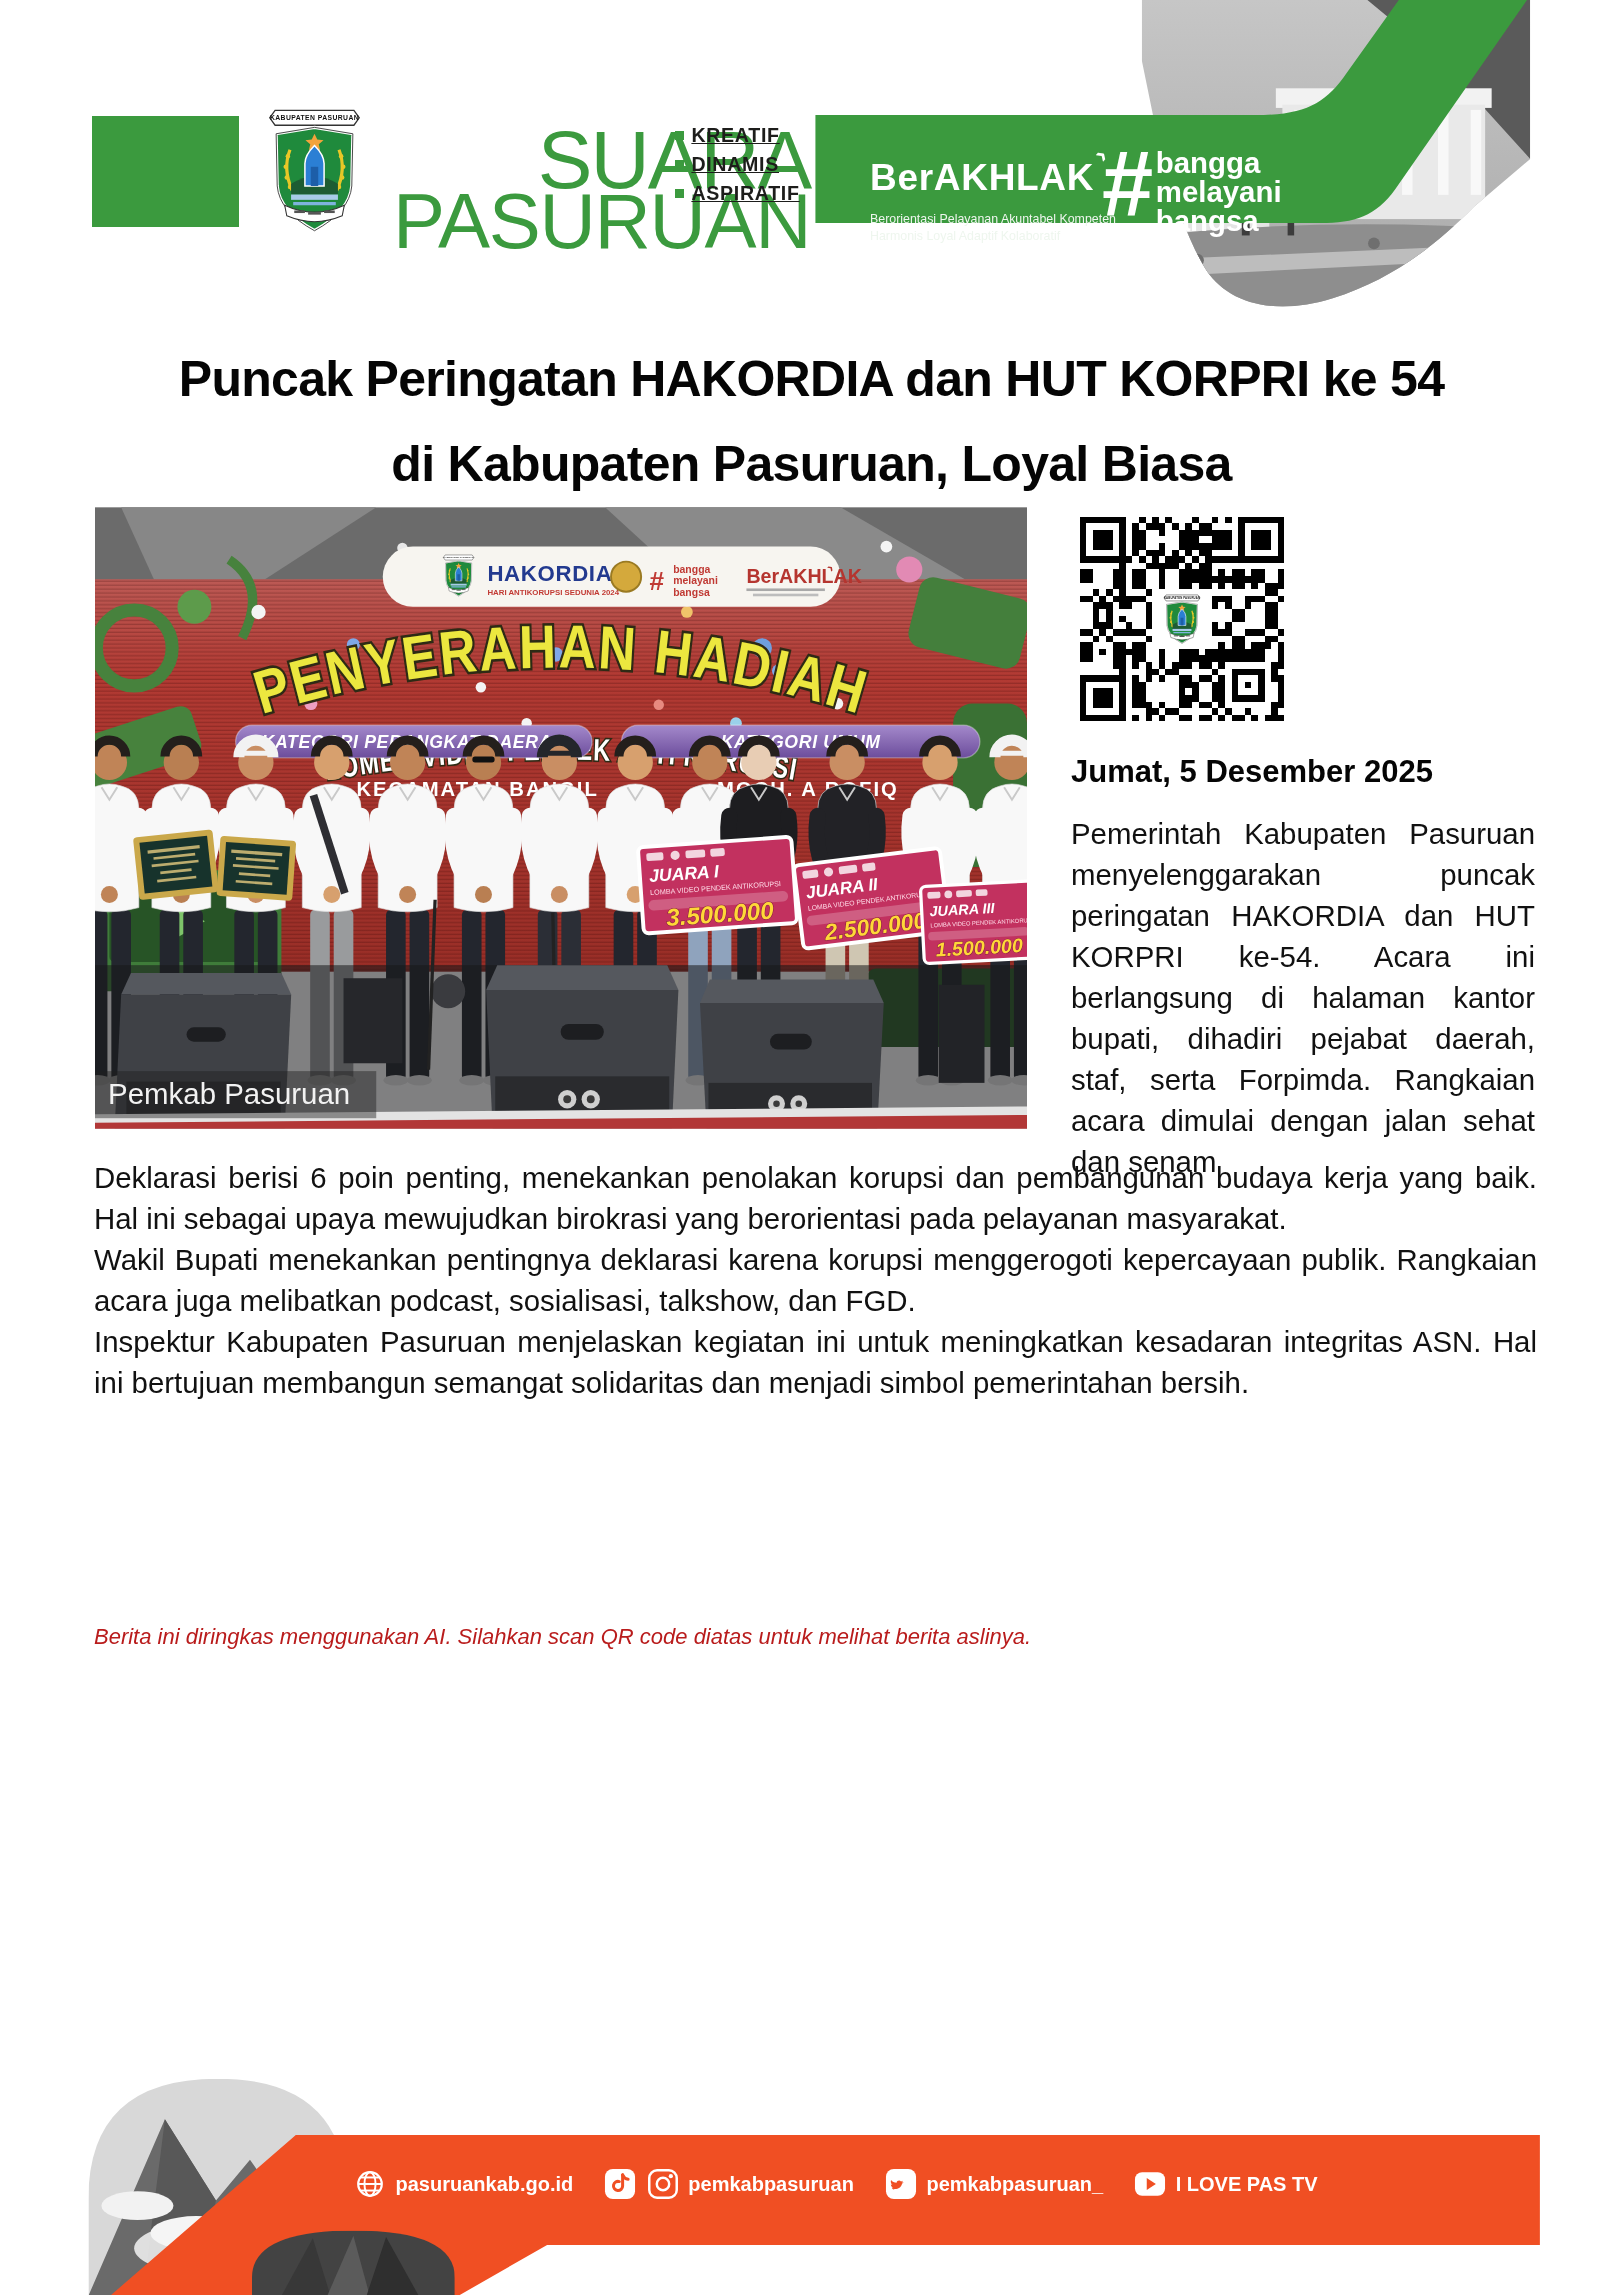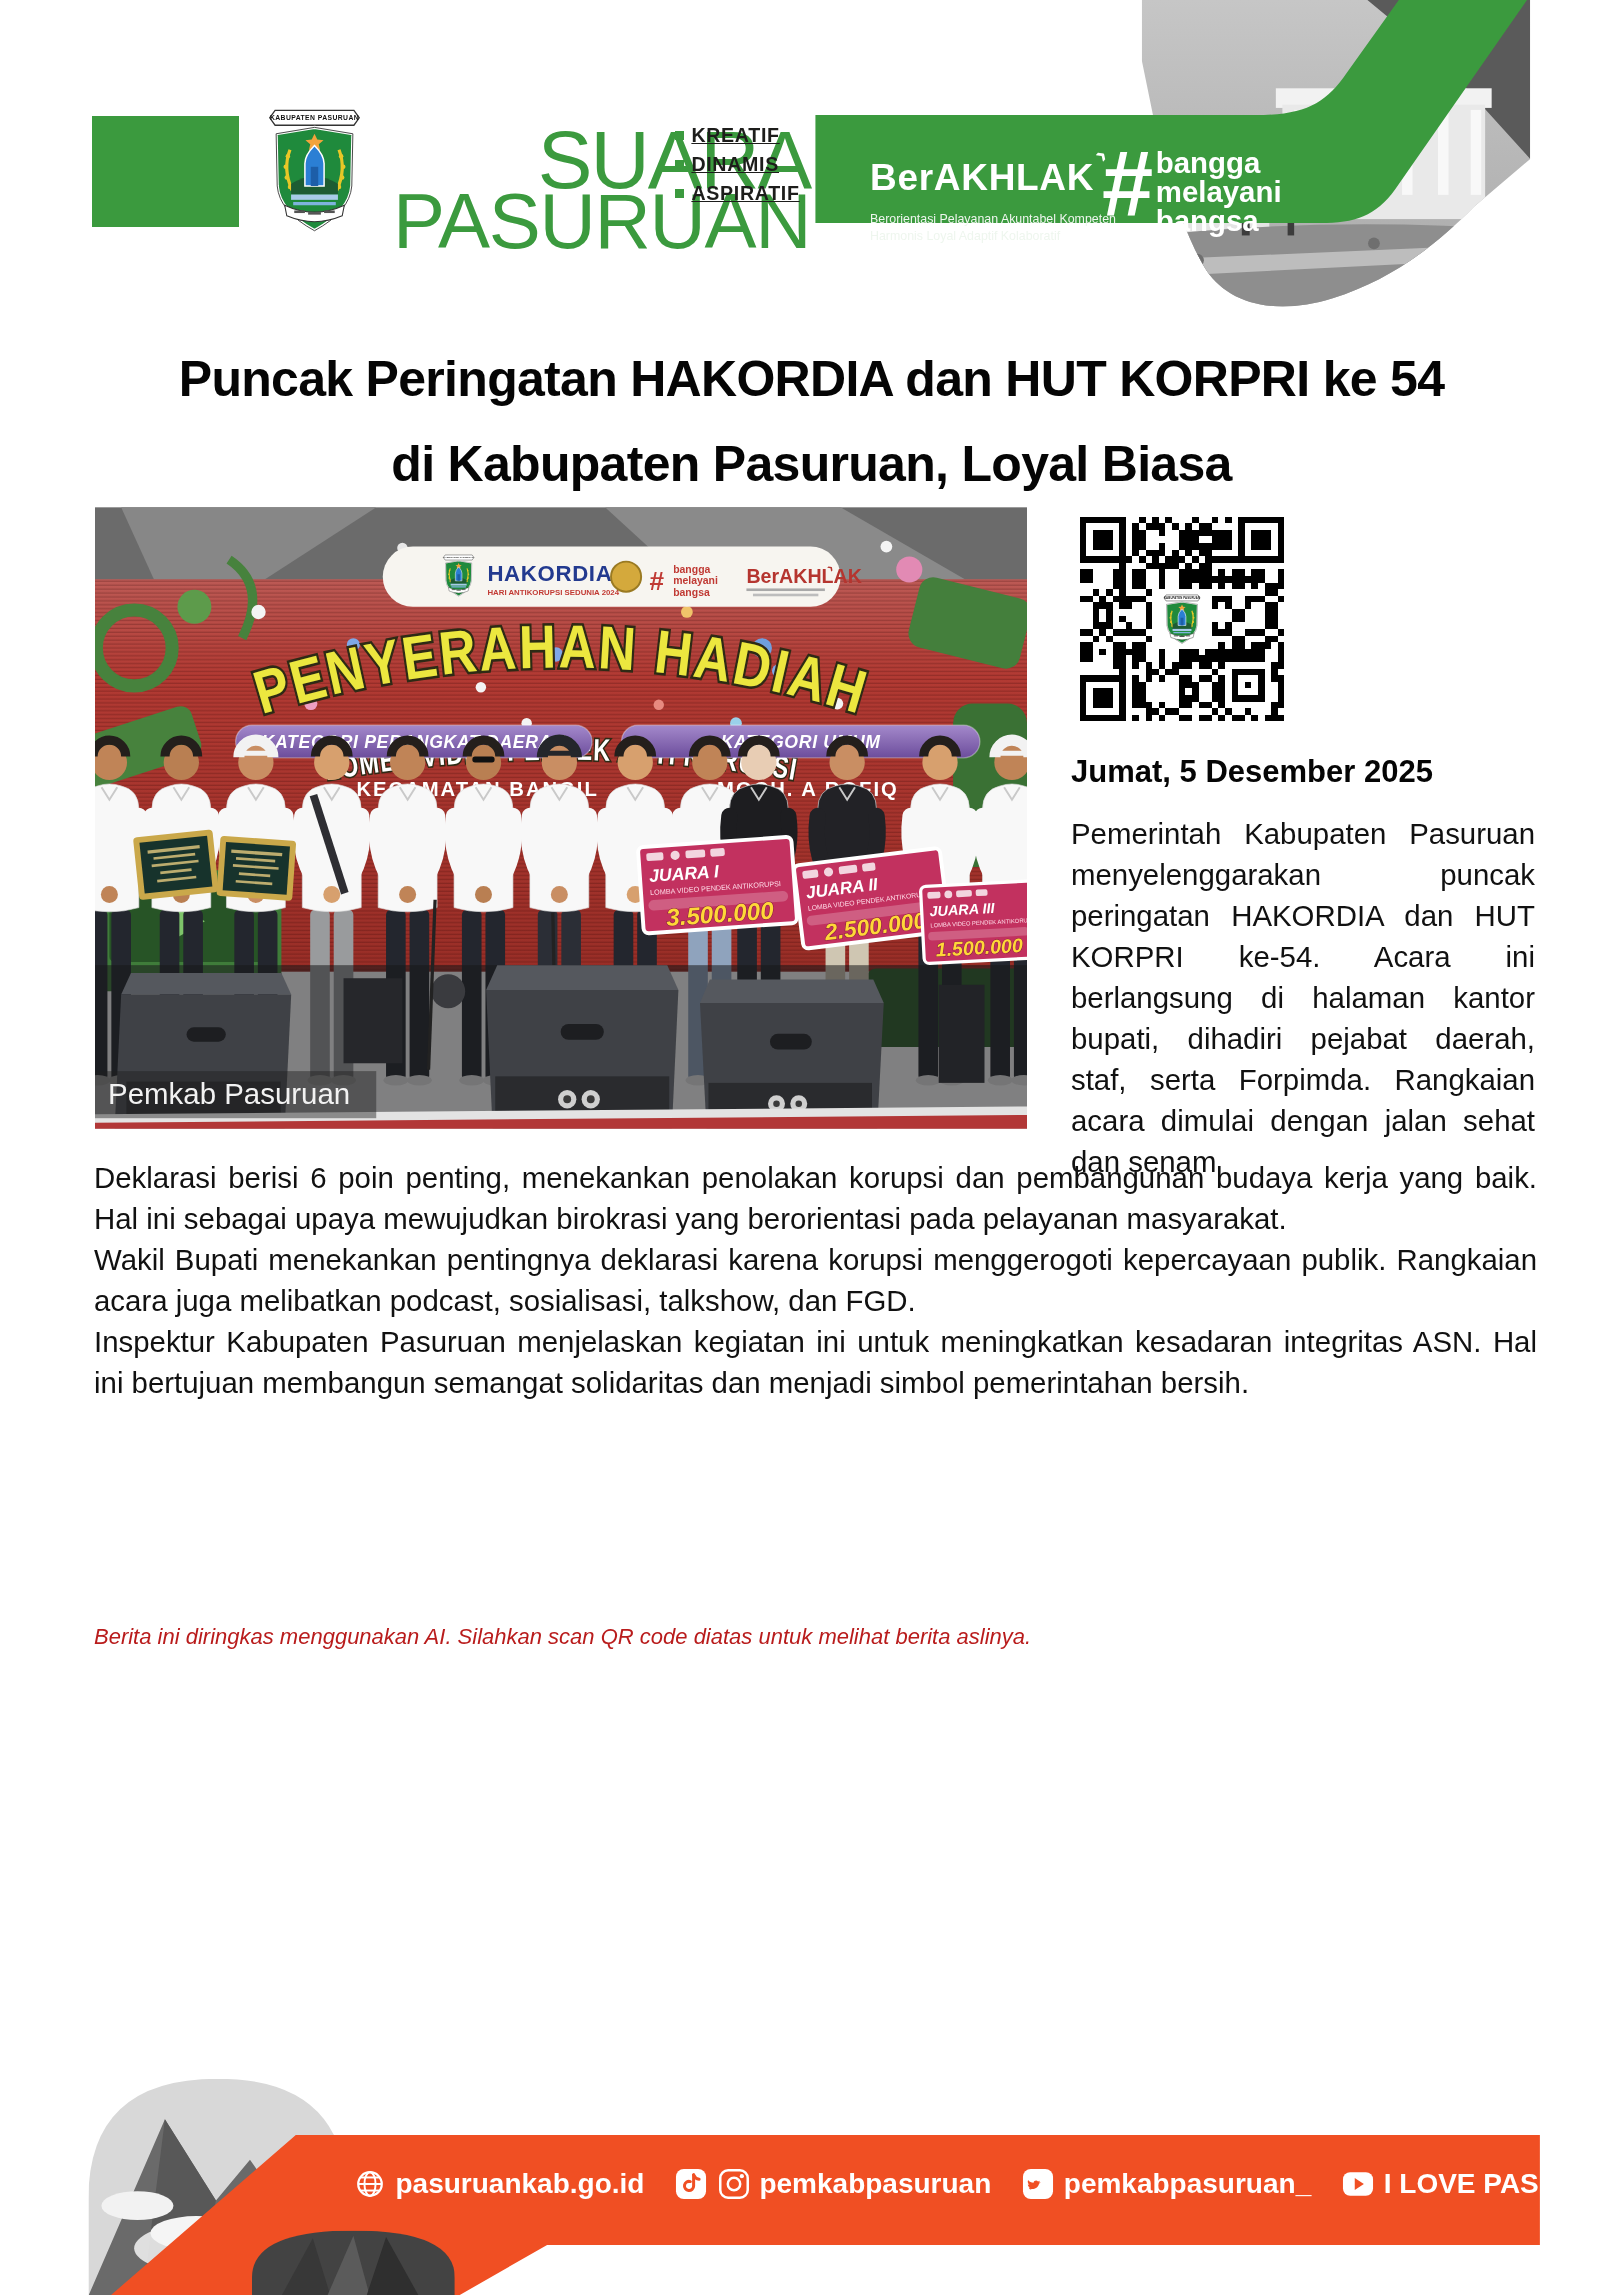--- a/index.html
+++ b/index.html
@@ -29,21 +29,21 @@
   .event-photo{position:absolute;left:95px;top:507px;width:932px;height:622px;}
   .qr-wrap{position:absolute;left:1073px;top:510px;width:218px;height:218px;background:#fff;}
   .qr-wrap svg.qrm{position:absolute;inset:0;width:100%;height:100%;}
   .qr-crest{position:absolute;left:50%;top:50%;width:43px;height:54px;transform:translate(-50%,-50%);background:#fff;padding:2.6px;}
   .date{position:absolute;left:1071px;top:754px;font-size:31px;font-weight:bold;color:#050505;}
   .lead{position:absolute;left:1071px;top:813px;width:464px;font-size:29.4px;line-height:41px;text-align:justify;}
   .body{position:absolute;left:94px;top:1157px;width:1443px;font-size:29.4px;line-height:41px;text-align:justify;}
   .ai-note{position:absolute;left:94px;top:1624px;font-size:22px;font-style:italic;color:#b91c1c;}
   
   .ftr{position:absolute;left:0;top:2042px;width:1623px;height:254px;}
-  .social{position:absolute;left:353px;top:2167px;display:flex;align-items:center;color:#fff;font-size:28px;font-weight:bold;white-space:nowrap;}
+  .social{position:absolute;left:353px;top:2167px;display:flex;align-items:center;color:#fff;font-size:20px;font-weight:bold;white-space:nowrap;}
   .social .ic{width:34px;height:34px;flex:none;}
   .social .gap-s{margin-left:8.5px;} .social .gap-m{margin-left:30px;}
   .social b{font-weight:bold;}
 </style>
 </head>
 <body>
 
 <div id="page">
 
   <svg width="0" height="0" style="position:absolute" aria-hidden="true">

